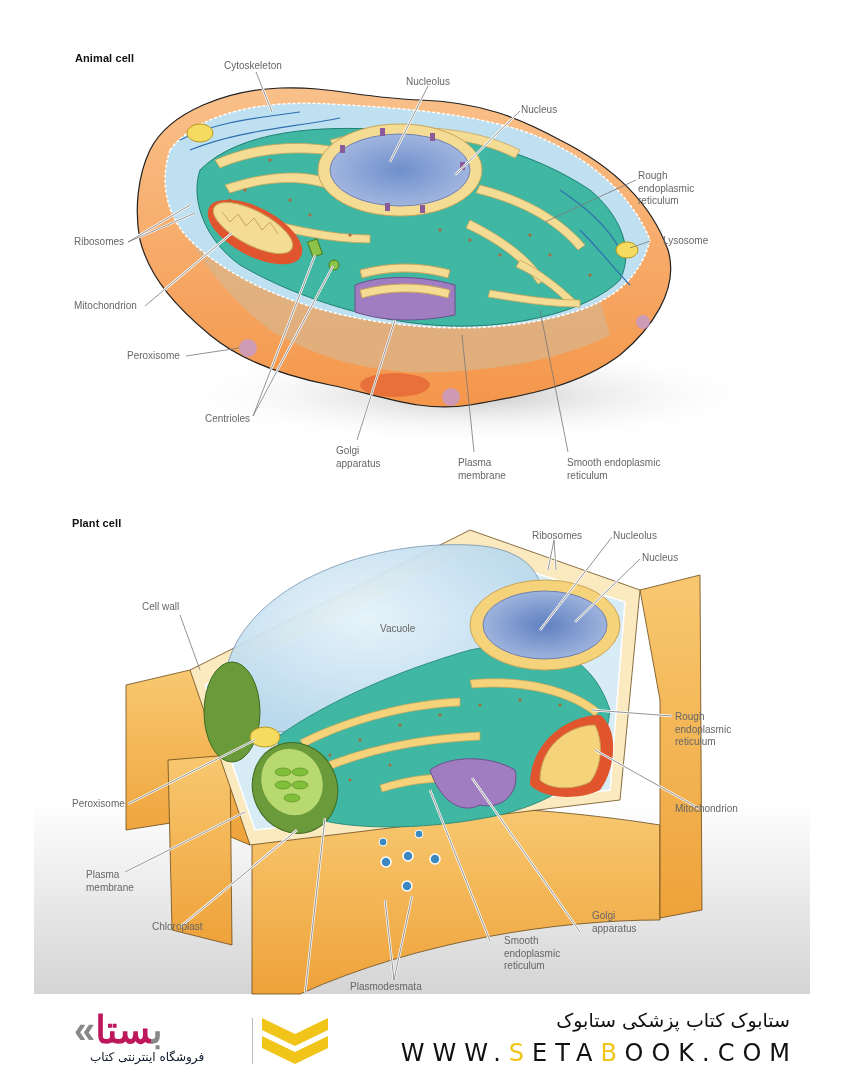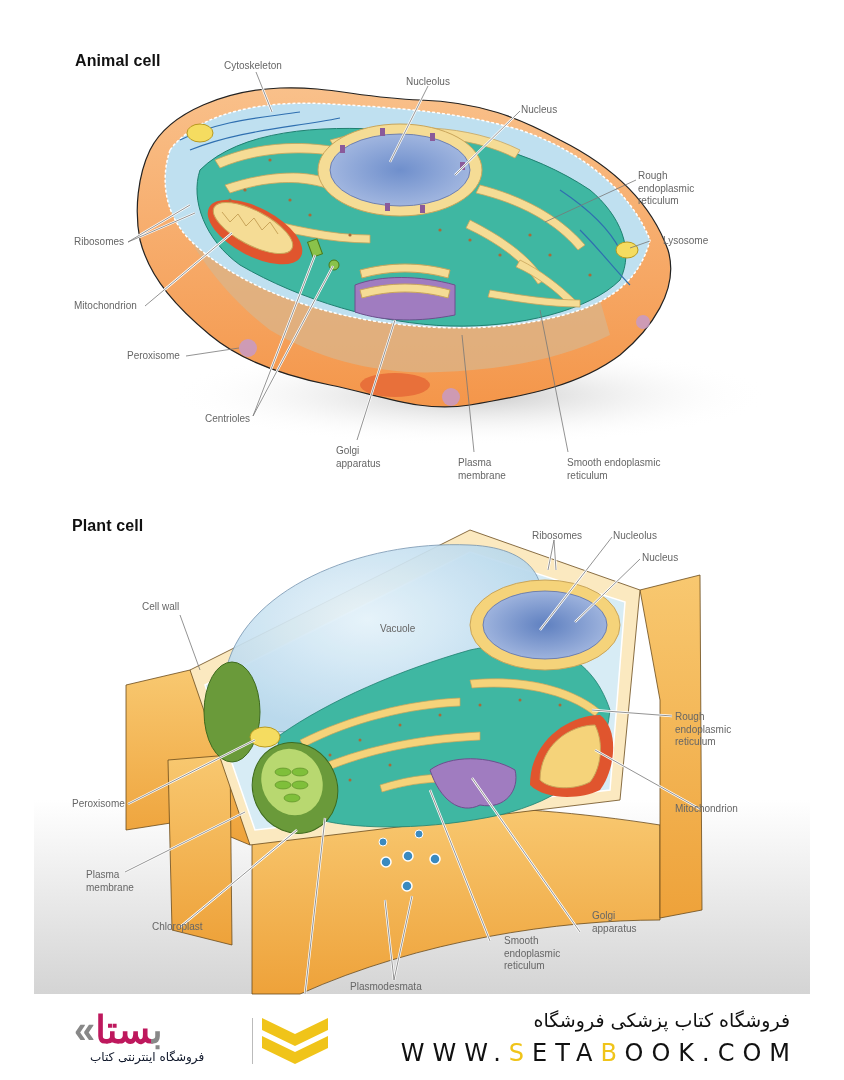--- a/index.html
+++ b/index.html
@@ -1,21 +1,21 @@
 <!DOCTYPE html>
 <html><head>
   <meta charset="utf-8">
   <style>
     * { box-sizing: border-box; margin: 0; padding: 0; }
     html, body { width: 844px; height: 1080px; background: #ffffff; overflow: hidden; }
     body { position: relative; font-family: "Liberation Sans", sans-serif; color: #555; }
     .panel { position: absolute; left: 0; width: 844px; }
     #animal-panel { top: 0; height: 500px; }
     #plant-panel { top: 500px; height: 500px; }
-    .panel-title { position: absolute; font-size: 16px; font-weight: bold; color: #111; letter-spacing: 0.1px; }
+    .panel-title { position: absolute; font-size: 11px; font-weight: bold; color: #111; letter-spacing: 0.1px; }
     .art { position: absolute; left: 0; top: 0; }
     .lbl { position: absolute; font-size: 10px; line-height: 12.5px; color: #666; white-space: pre-line; }
     .leader { stroke: #777; stroke-width: 0.8; fill: none; }
     .leader-w { stroke: #ffffff; stroke-width: 2.4; fill: none; }
     #footer { position: absolute; top: 995px; left: 0; width: 844px; height: 85px; background: #fff; }
     .brand-logo { position: absolute; left: 70px; top: 15px; width: 270px; height: 60px; }
     .logo-latin { position: absolute; left: 4px; top: 0; font-size: 38px; font-weight: bold; letter-spacing: -2px; line-height: 40px; }
     .logo-sub { position: absolute; left: 20px; top: 40px; font-size: 12px; color: #0f172a; direction: rtl; font-family: "DejaVu Sans", sans-serif; }
     .logo-divider { position: absolute; left: 182px; top: 8px; width: 1px; height: 46px; background: #bbb; }
     .logo-mark { position: absolute; left: 190px; top: 4px; }
@@ -312,15 +312,15 @@
     <div class="logo-latin">
       <span style="color:#888;">«ب</span><span style="color:#be185d;">ستا</span>
     </div>
     <div class="logo-sub">فروشگاه اینترنتی کتاب</div>
     <div class="logo-divider"></div>
     <svg class="logo-mark" width="70" height="52" viewBox="0 0 70 52">
       <path d="M2,4 L35,20 L68,4 L68,16 L35,32 L2,16 Z" fill="#f0c419"></path>
       <path d="M2,22 L35,38 L68,22 L68,34 L35,50 L2,34 Z" fill="#f0c419"></path>
     </svg>
   </div>
-  <div class="store-name">فروشگاه کتاب پزشکی فروشگاه</div>
+  <div class="store-name">ستابوک کتاب پزشکی ستابوک</div>
   <div class="store-url"><span>WWW.</span><span class="hl">S</span><span>ETA</span><span class="hl">B</span><span>OOK.COM</span></div>
 </div>
 
 </body></html>

